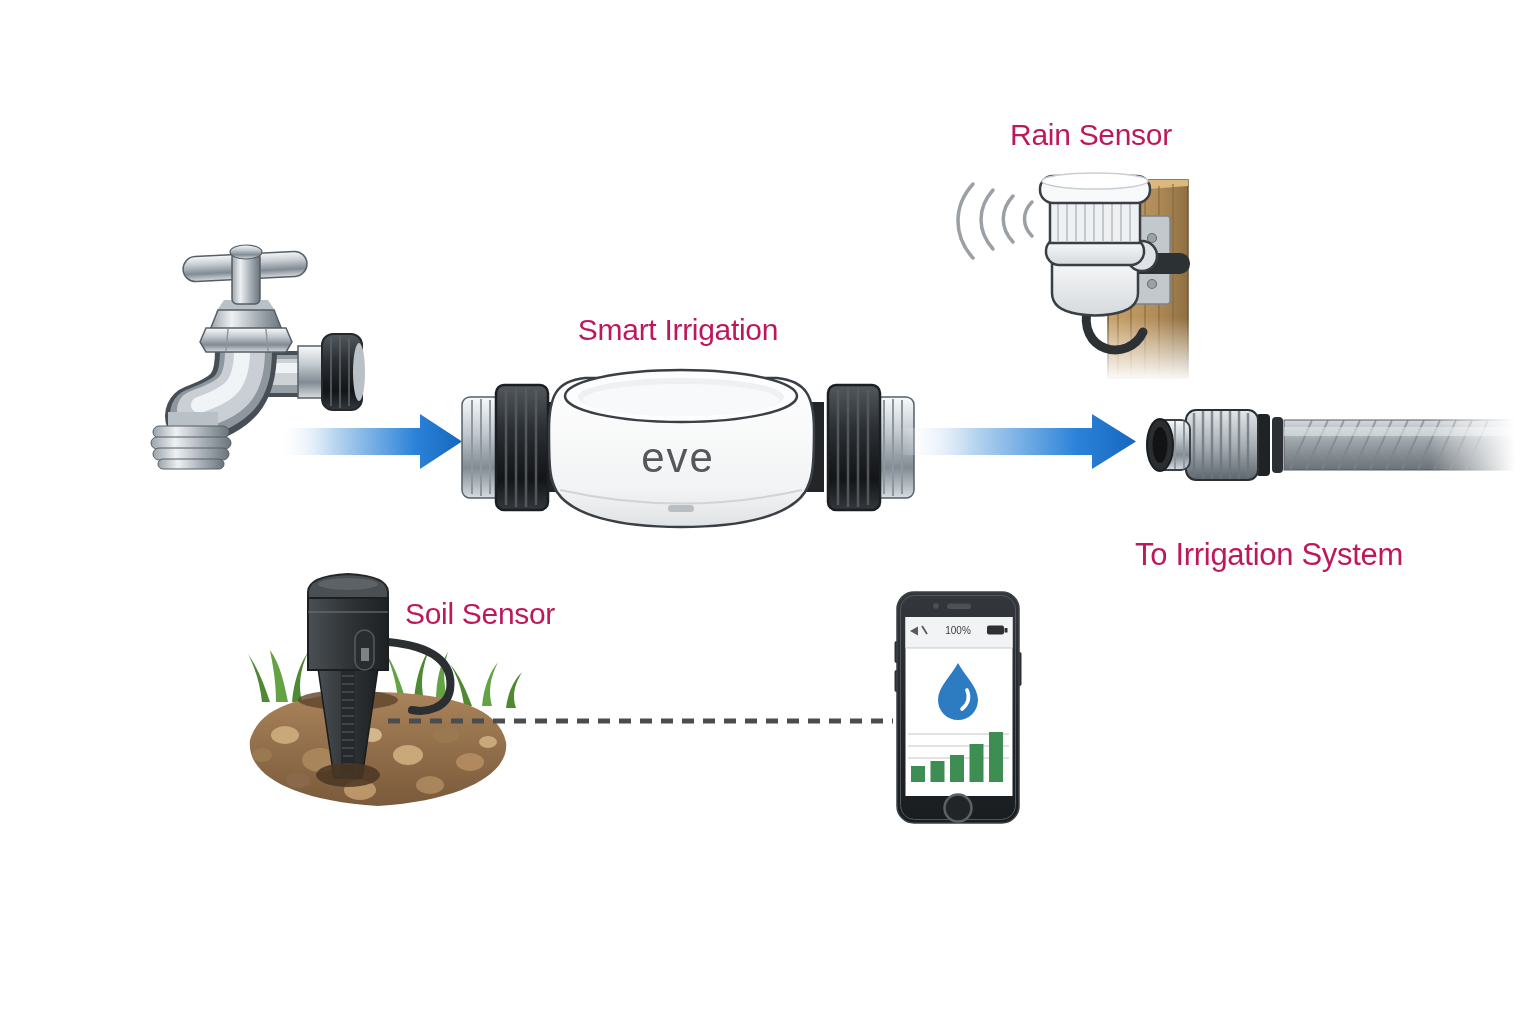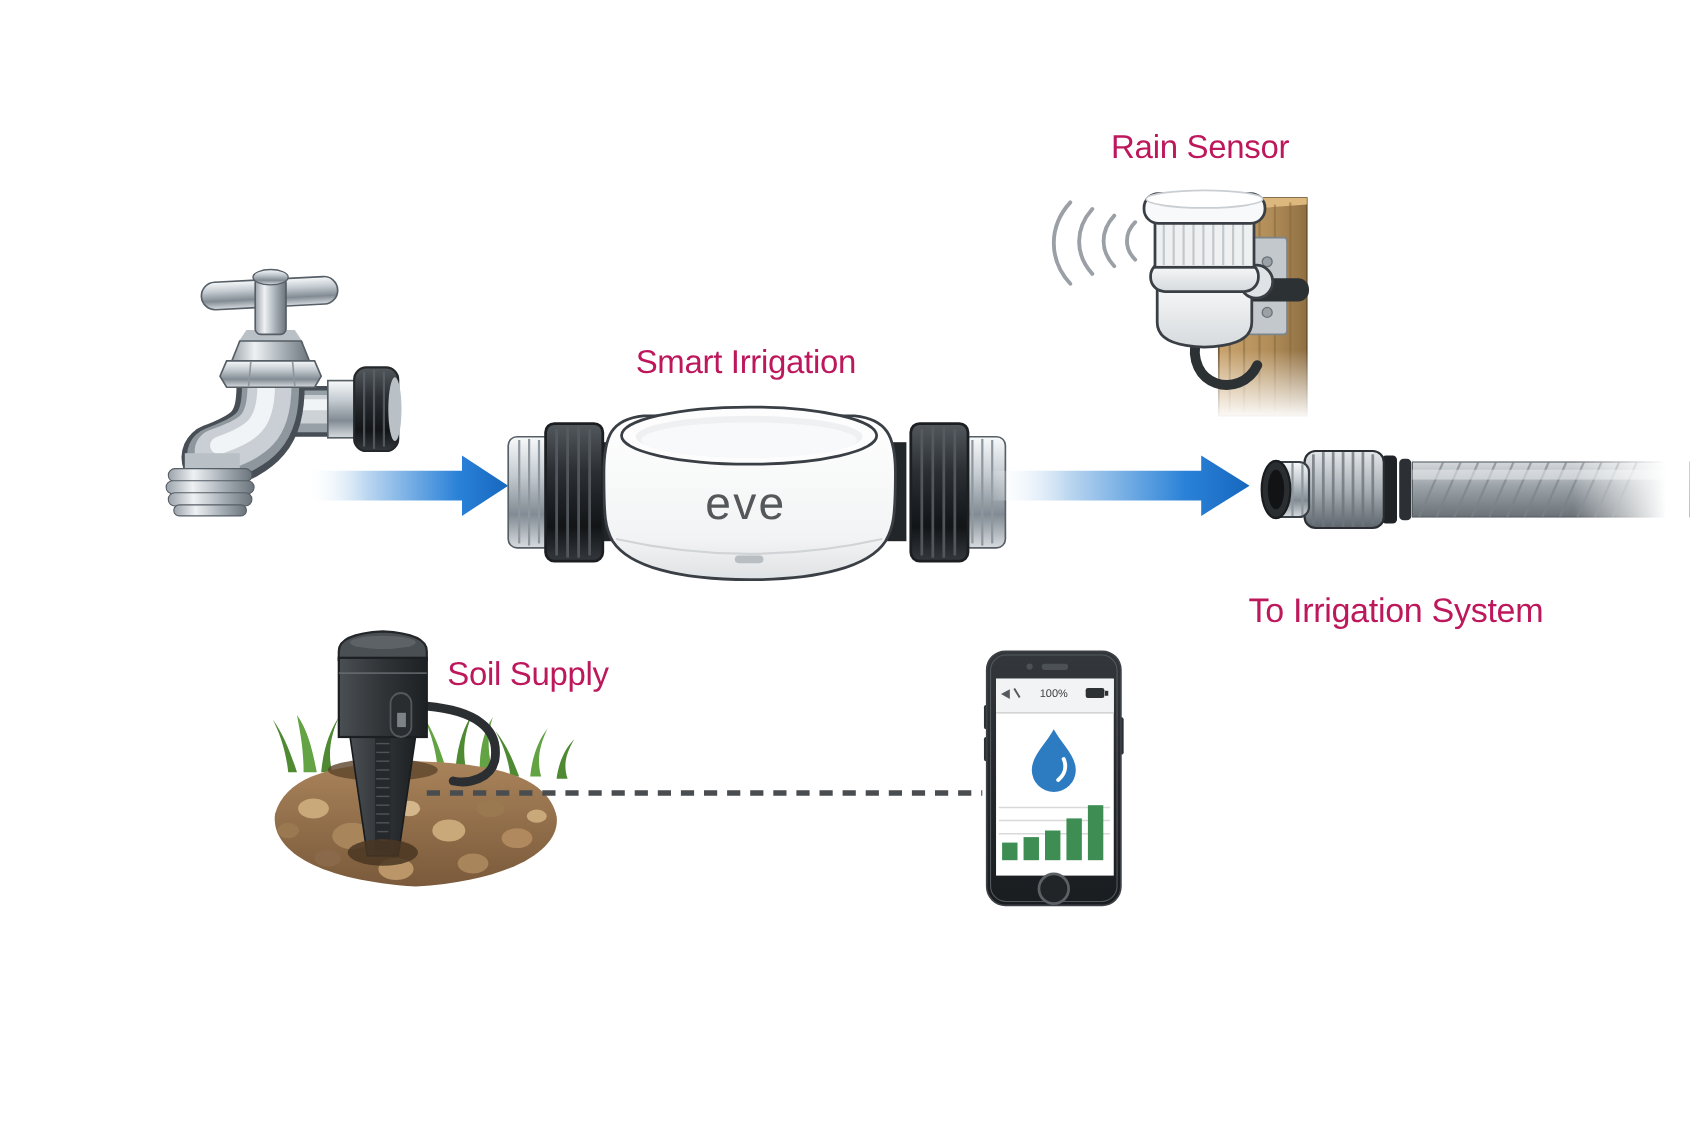--- a/index.html
+++ b/index.html
@@ -381,17 +381,17 @@
         </g>
     <circle cx="958" cy="808" r="13.5" fill="#222527" stroke="#5c6165" stroke-width="2.5"></circle>
   </g>
 </svg>
 
 
 <div class="diagram-label centered" style="left:678px;top:313px;">Smart Irrigation</div>
 
 <div class="diagram-label centered" style="left:1091px;top:118px;">Rain Sensor</div>
 
-<div class="diagram-label centered" style="left:480px;top:597px;">Soil Supply</div>
+<div class="diagram-label centered" style="left:480px;top:597px;">Soil Sensor</div>
 
 <div class="diagram-label centered" style="left:1269px;top:489px;font-size:31px;margin-top:48px;">To Irrigation System</div>
 
 </div>
 
 </body></html>

